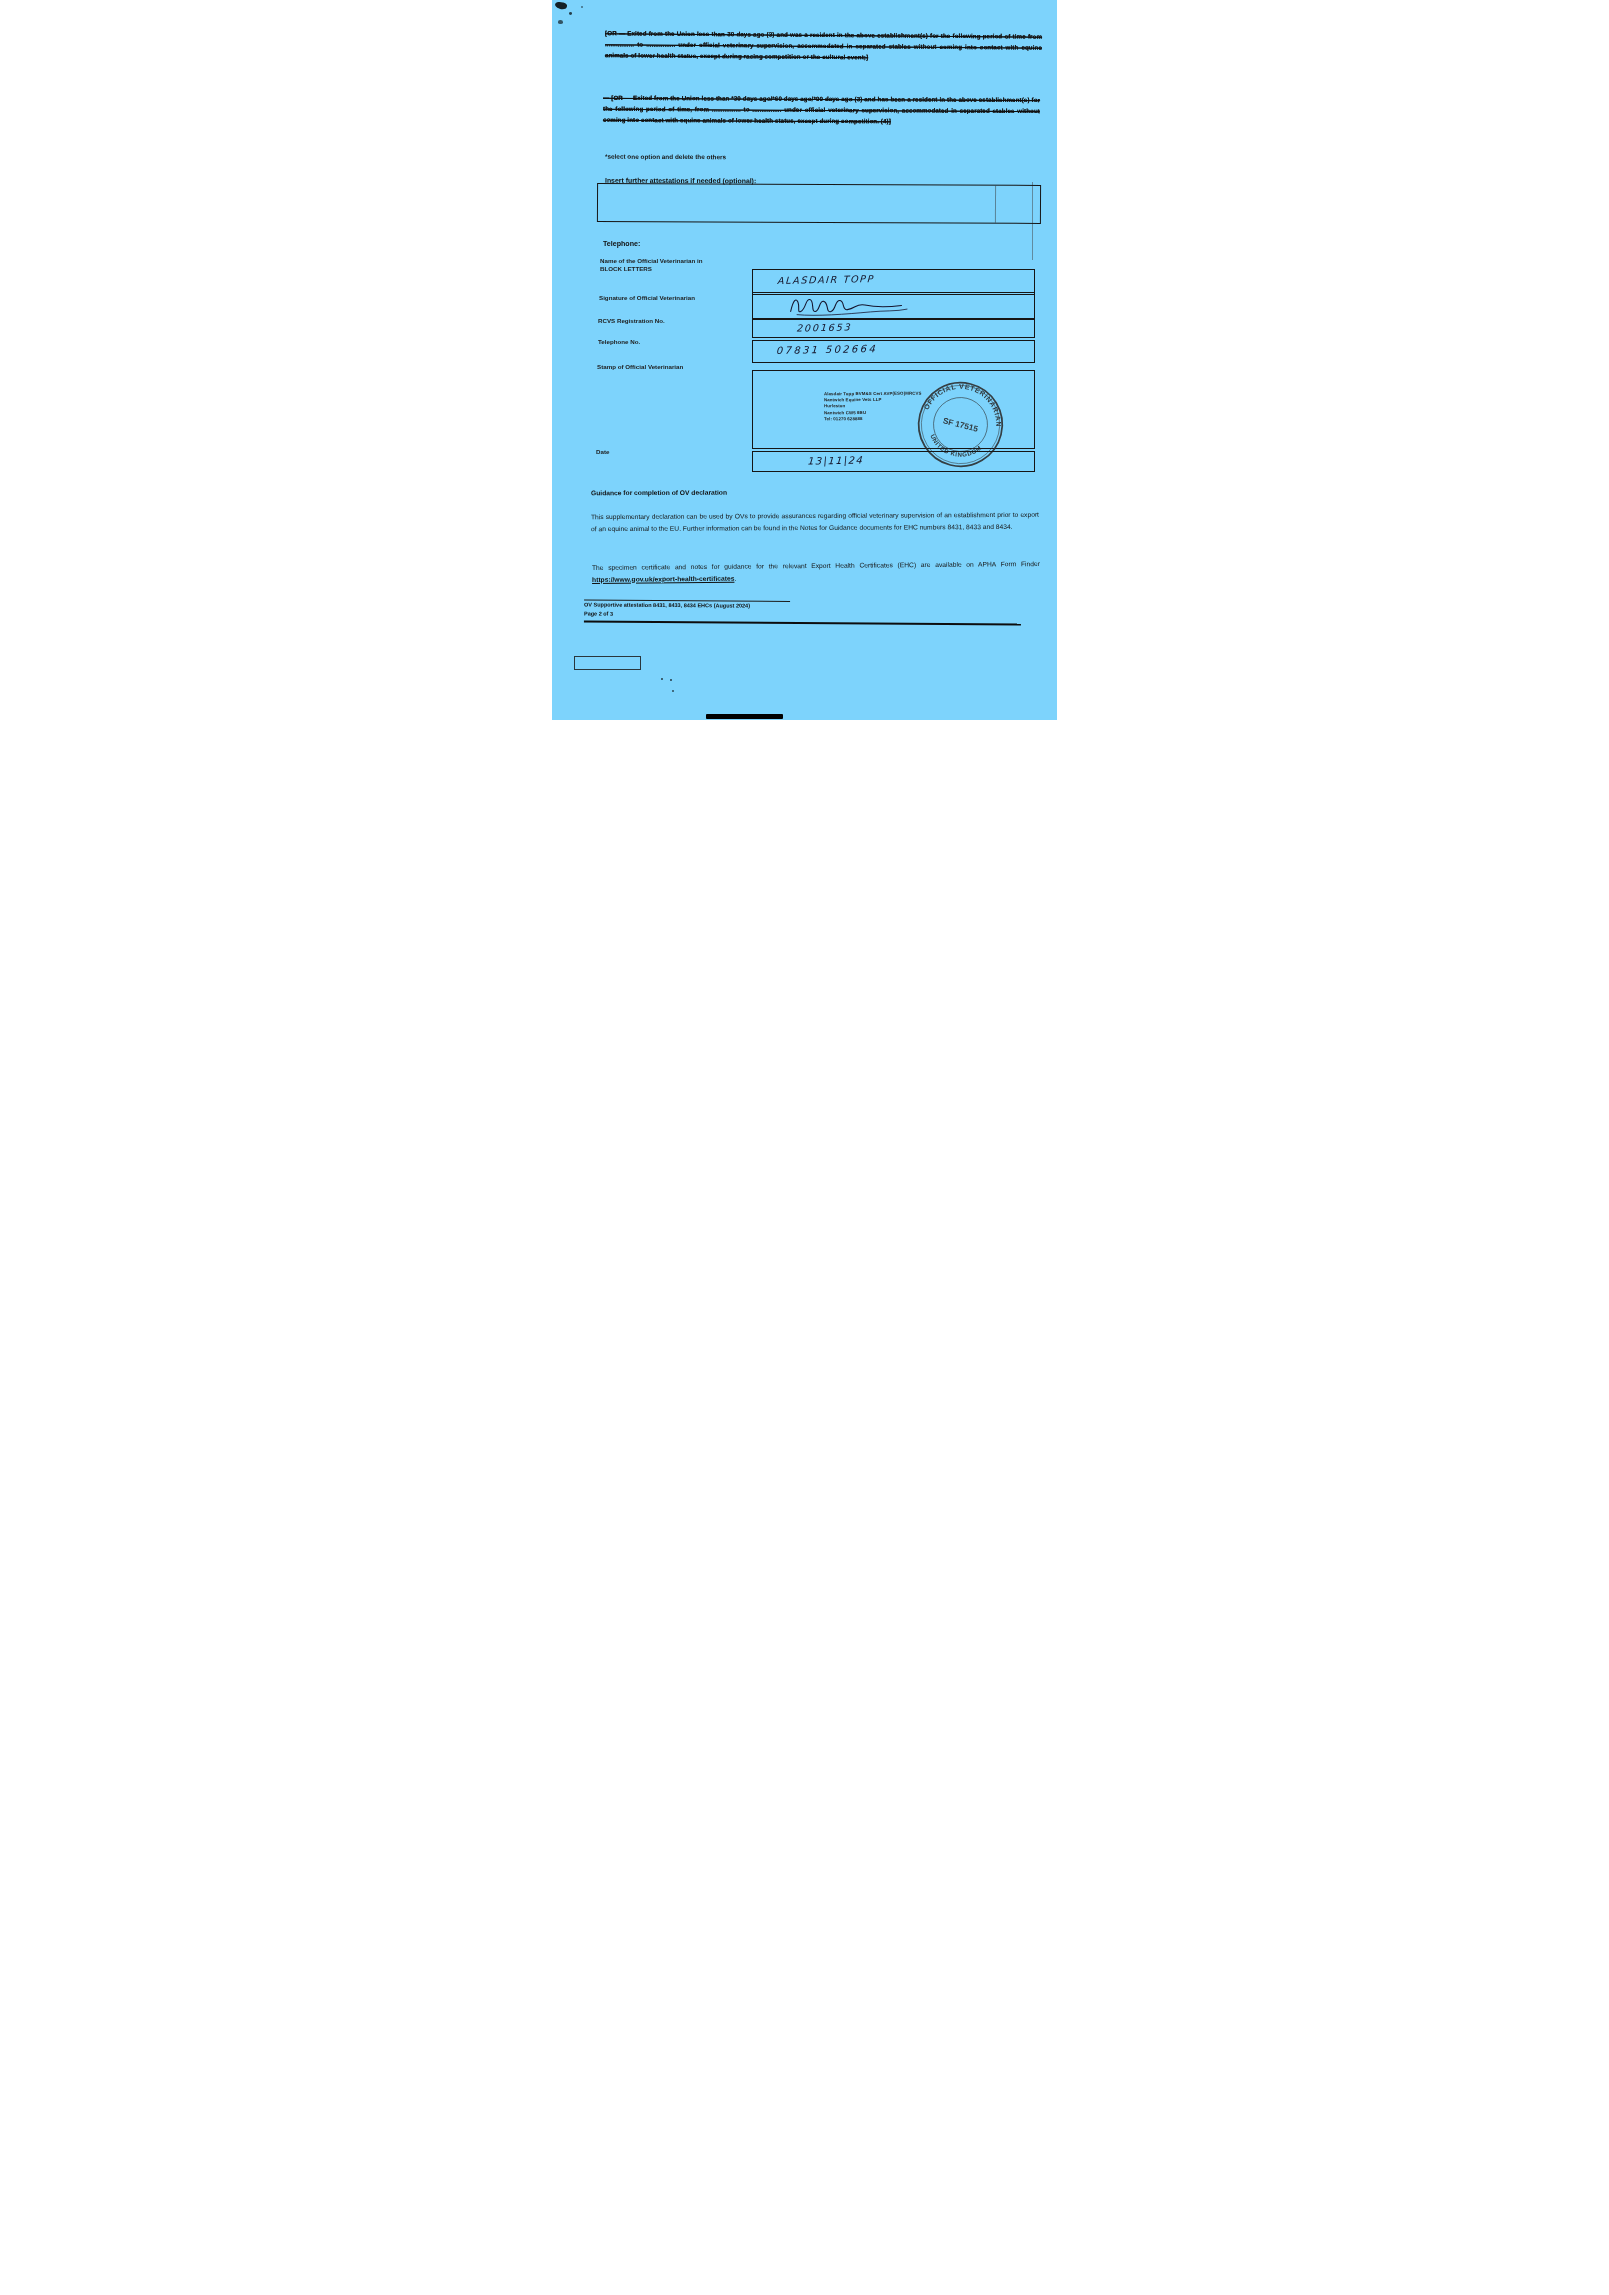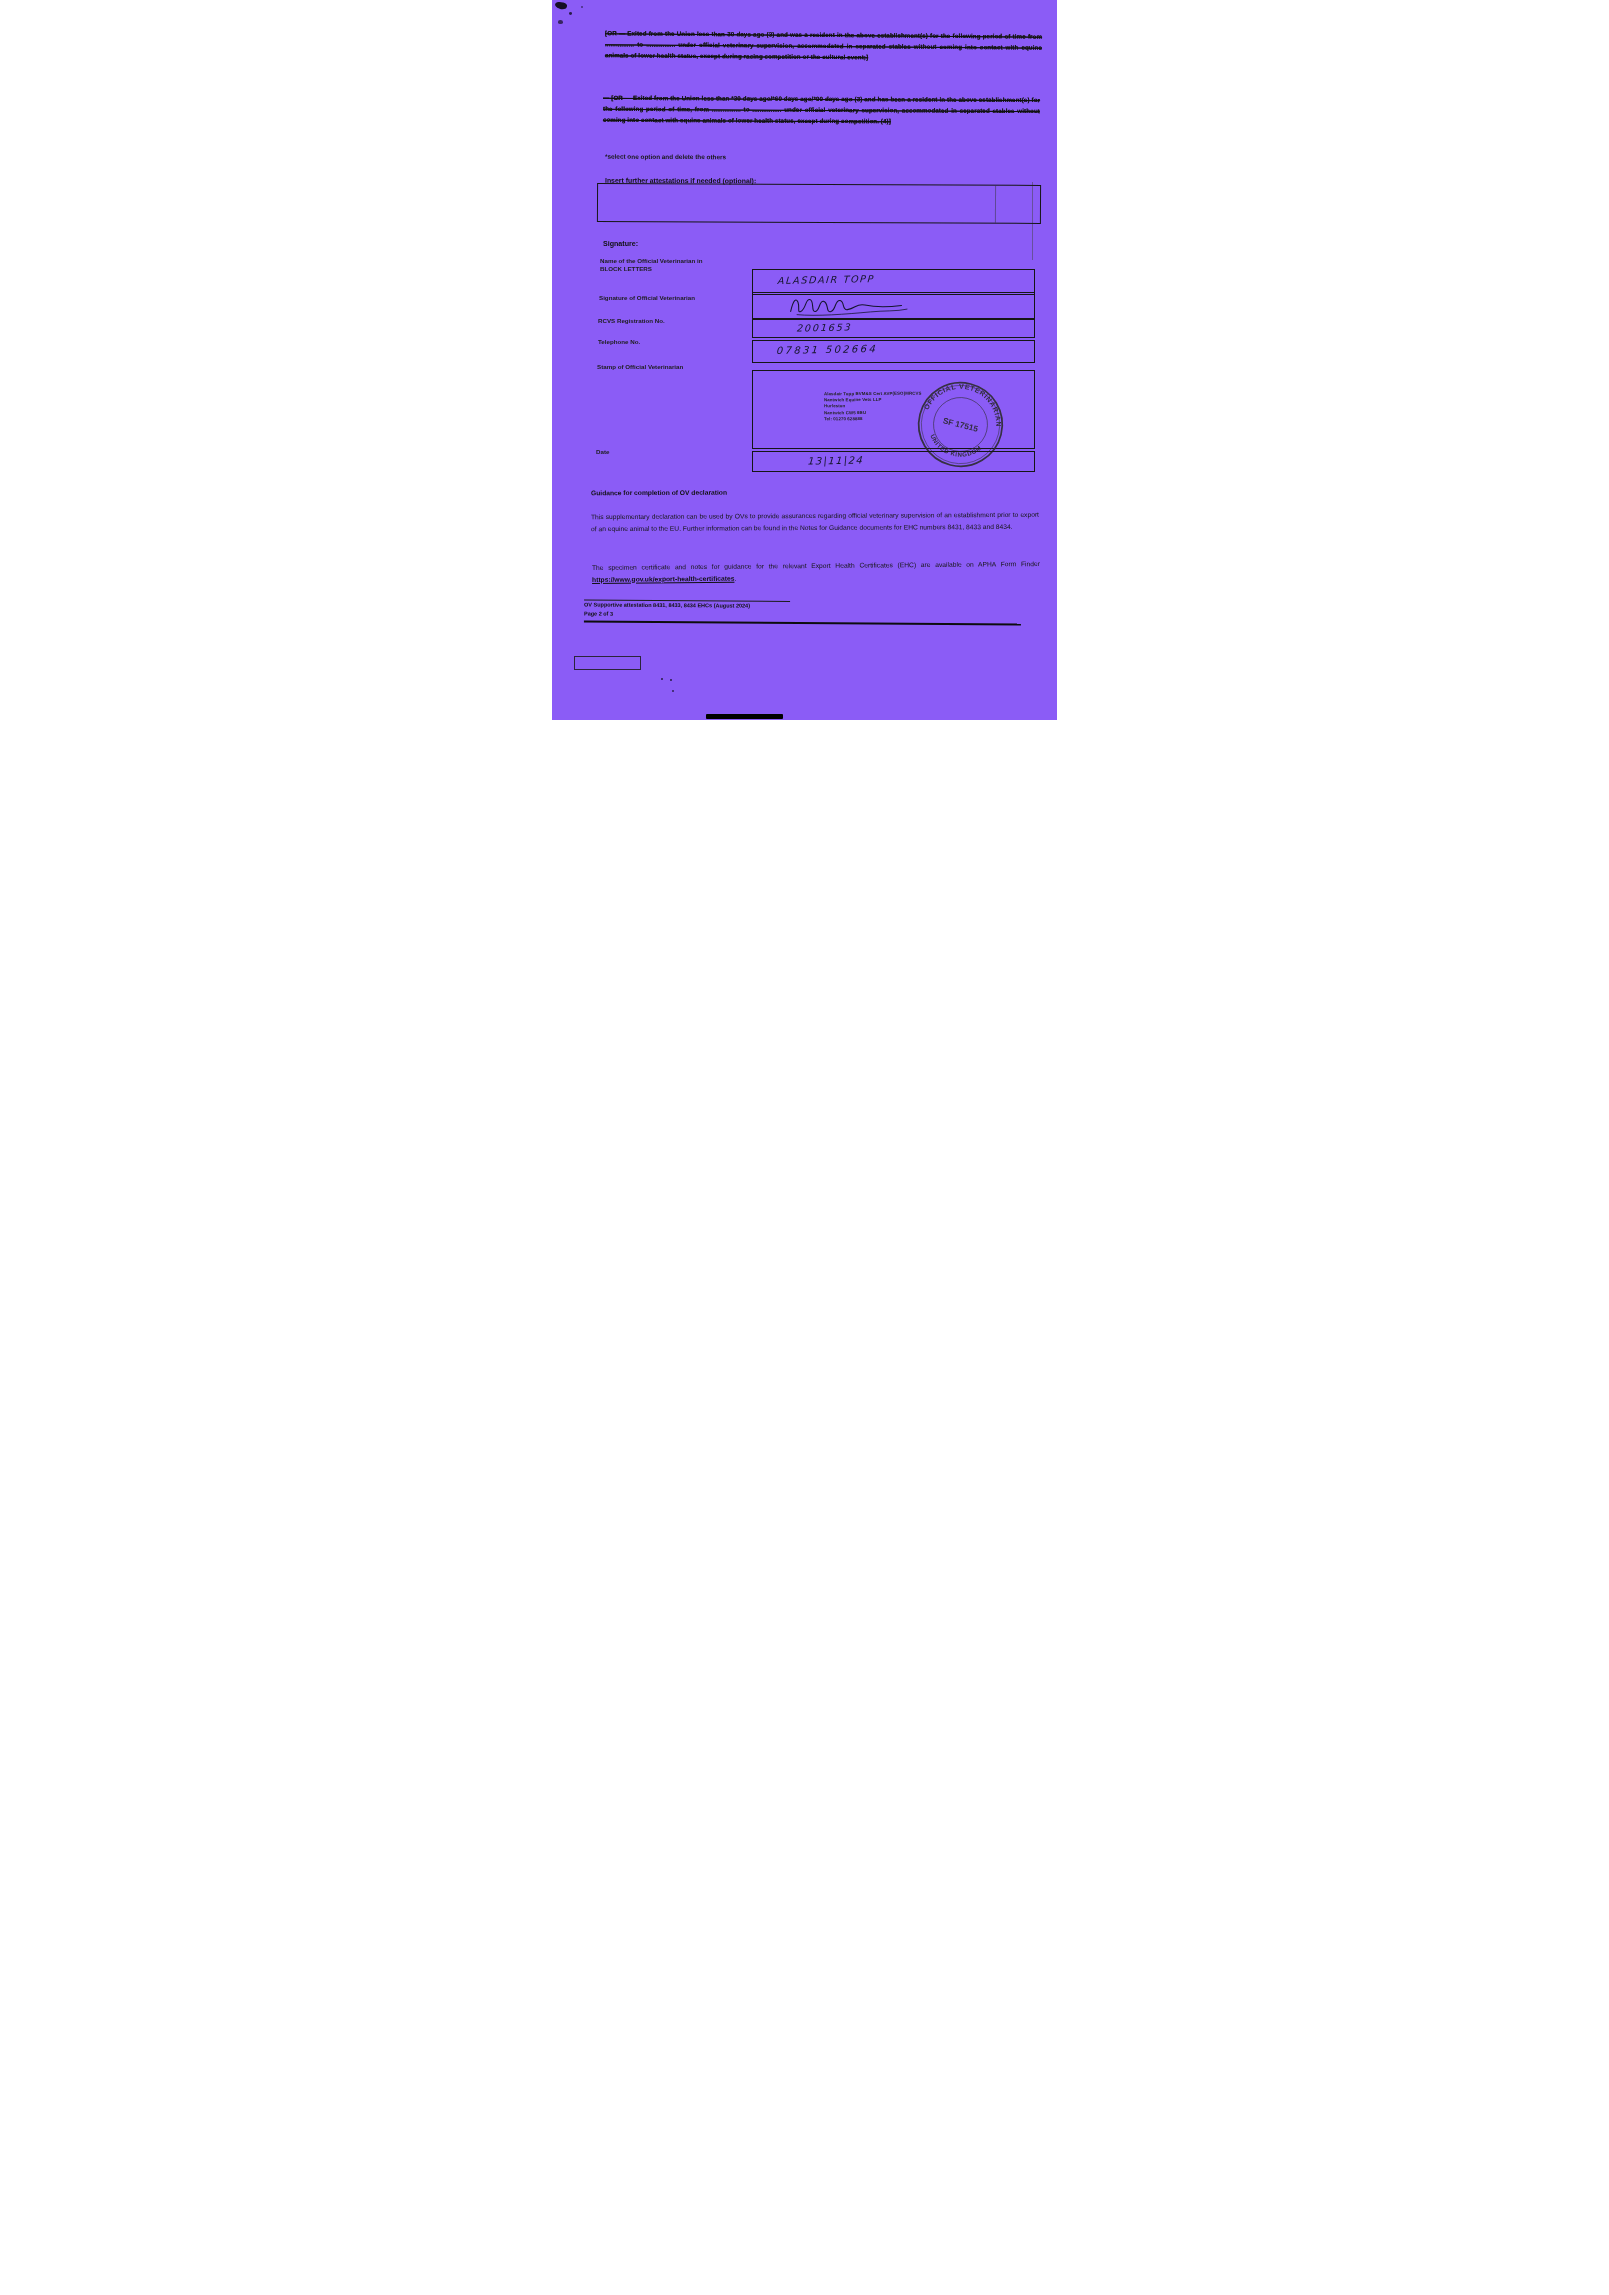--- a/index.html
+++ b/index.html
@@ -1,21 +1,21 @@
 <!DOCTYPE html>
 <html style="font-size:7.3px"><head>
 <meta charset="utf-8">
 <style>
   html,body{margin:0;padding:0;background:#ffffff;}
   .page{
     position:relative;
     width:505px;
     height:720px;
     margin:0 auto;
-    background:#8b5cf6;
+    background:#7dd3fc;
     font-family:"Liberation Sans", sans-serif;
     color:#1a1a1a;
     overflow:hidden;
   }
   
   .para{
     position:absolute;
     font-size:6.2px;
     font-weight:700;
     line-height:11px;
@@ -160,21 +160,21 @@
   <p class="para struck" id="para1">[OR — Exited from the Union less than 30 days ago (3) and was a resident in the above establishment(s) for the following period of time from ................ to ................ under official veterinary supervision, accommodated in separated stables without coming into contact with equine animals of lower health status, except during racing competition or the cultural event;]</p>
   <p class="para struck" id="para2">— [OR — Exited from the Union less than *30 days ago/*60 days ago/*90 days ago (3) and has been a resident in the above establishment(s) for the following period of time, from ................ to ................ under official veterinary supervision, accommodated in separated stables without coming into contact with equine animals of lower health status, except during competition. (4)]</p>
 
   <p class="note">*select one option and delete the others</p>
 
   <p class="attest-label">Insert further attestations if needed (optional):</p>
   <div class="attest-box">
     <div class="inner-scanline"></div>
   </div>
 
-  <h3 class="sig-heading">Signature:</h3>
+  <h3 class="sig-heading">Telephone:</h3>
 
   <div class="label lbl-name">
     <span>Name of the Official Veterinarian in</span><br>
     <span>BLOCK LETTERS</span>
   </div>
   <div class="label lbl-sig">Signature of Official Veterinarian</div>
   <div class="label lbl-rcvs">RCVS Registration No.</div>
   <div class="label lbl-phone">Telephone No.</div>
   <div class="label lbl-stamp">Stamp of Official Veterinarian</div>
   <div class="label lbl-date">Date</div>

